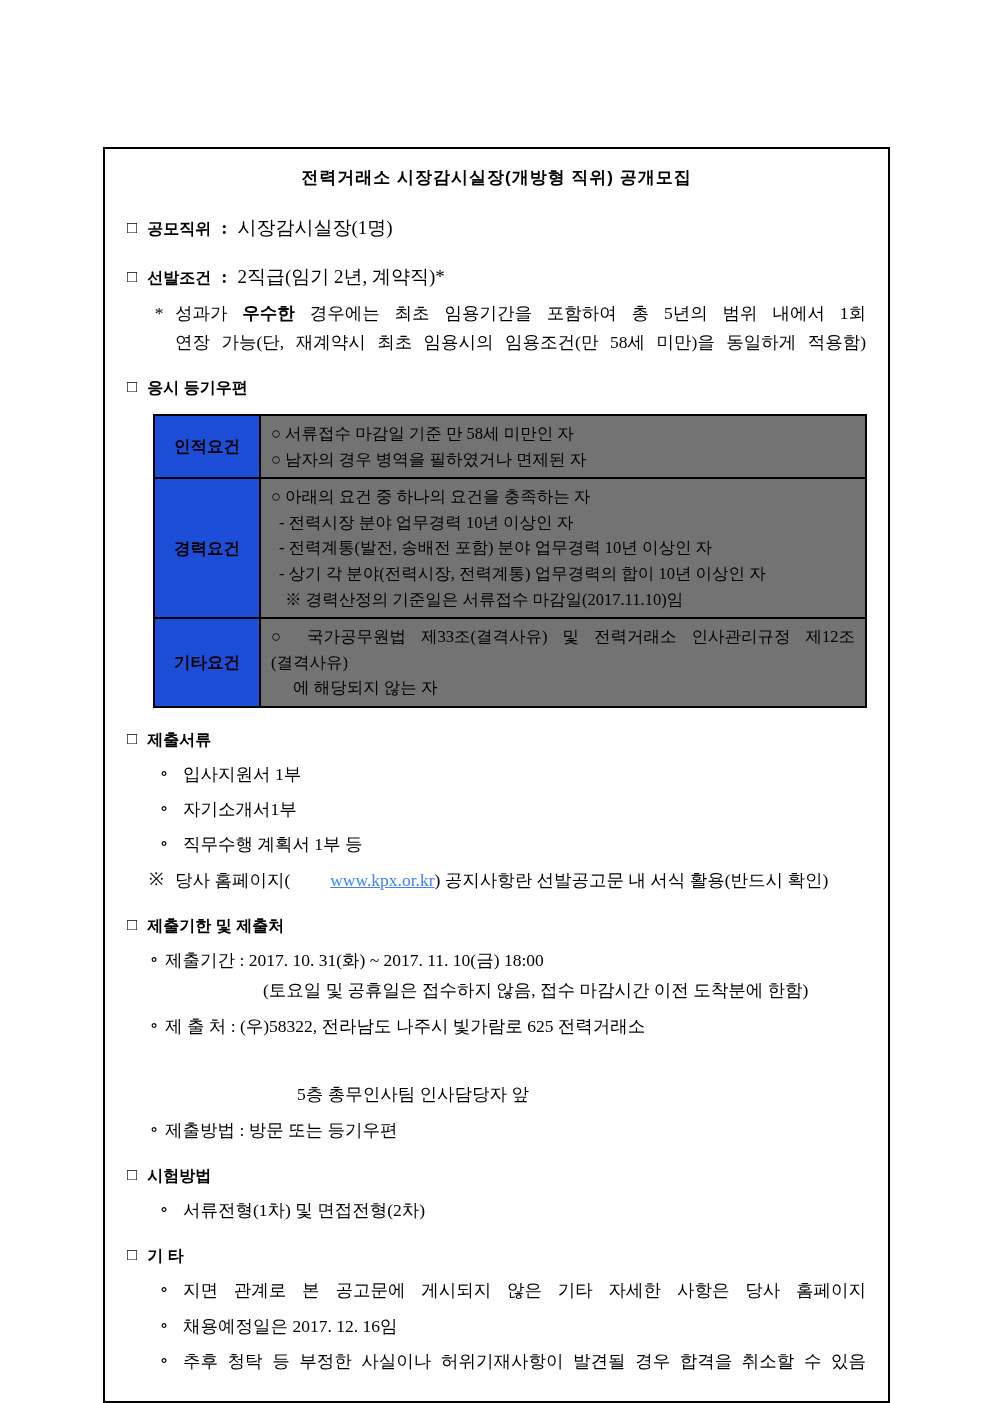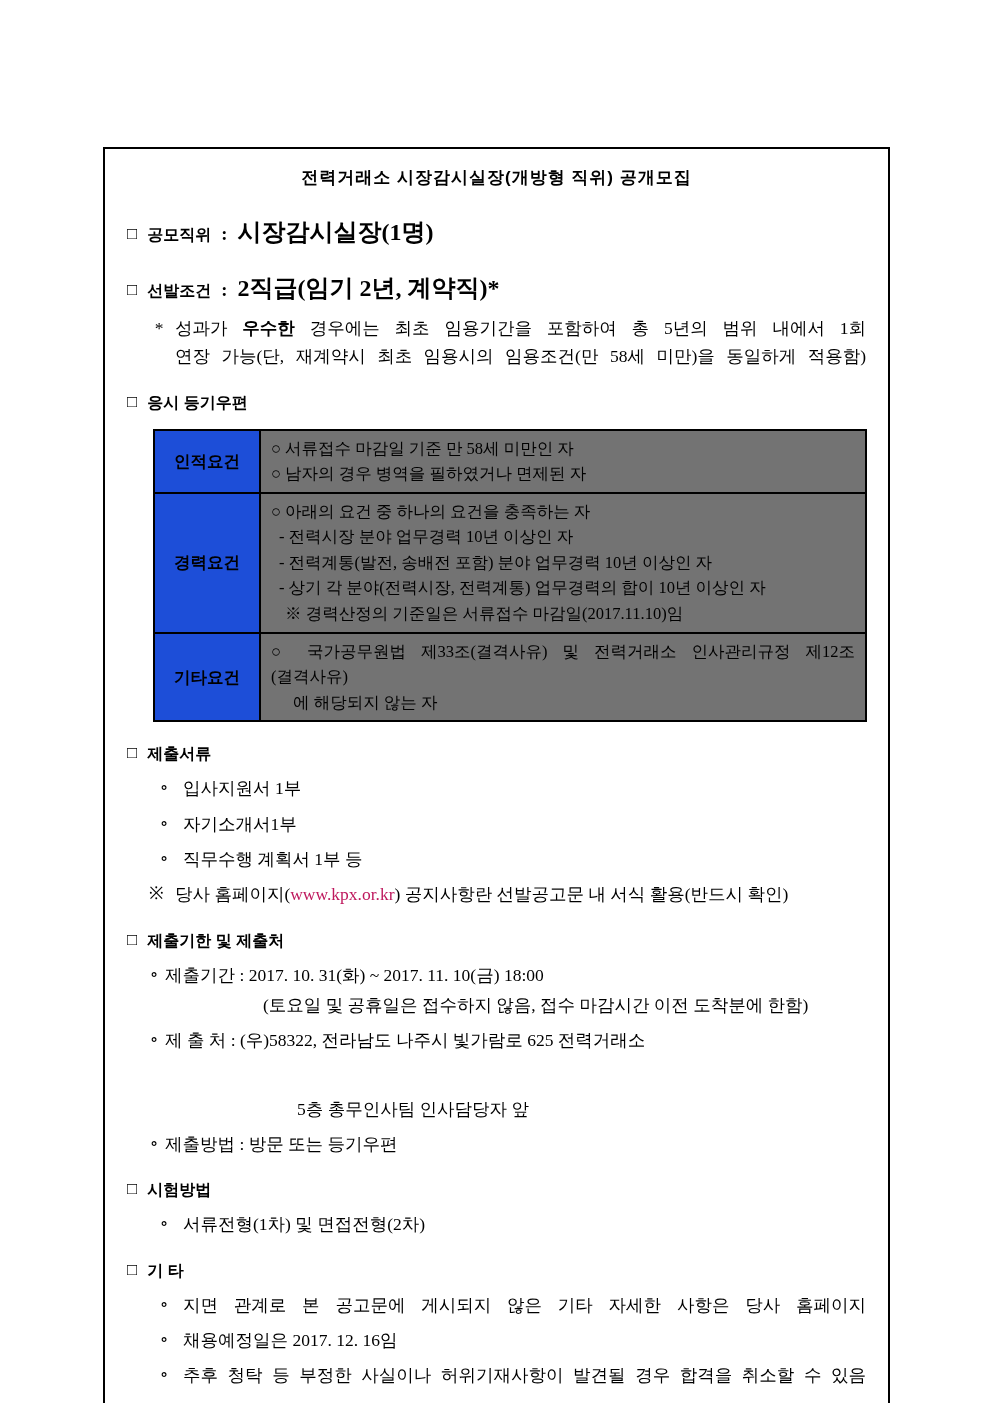--- a/index.html
+++ b/index.html
@@ -17,21 +17,21 @@
     font-family:"Liberation Sans","DejaVu Sans",sans-serif;
     font-weight:bold;font-size:17px;line-height:1.35;text-align:center;
     letter-spacing:1px;margin:4px 0 24px 0;
   }
   .headline{display:flex;align-items:baseline;gap:10px;line-height:1.5;margin-top:20px;}
   .sq{font-size:17px;line-height:1.2;flex:none;transform:translateY(-1px);}
   .h{
     font-family:"Liberation Sans","DejaVu Sans",sans-serif;
     font-weight:bold;font-size:16px;flex:none;
   }
-  .hv{font-size:24px;font-weight:bold;}
+  .hv{font-size:19px;font-weight:normal;}
   .sep{font-size:18.5px;font-weight:bold;}
   .note-row{display:flex;gap:10px;margin:8px 0 0 26px;font-size:17.5px;line-height:1.62;}
   .note-marker{flex:none;width:12px;text-align:center;}
   .note-txt{flex:1;}
   .spread{text-align:justify;text-align-last:justify;}
   b.inb{font-weight:bold;}
 
   
   .qtable{
     border-collapse:collapse;margin:14px 0 0 26px;width:714px;
@@ -52,21 +52,21 @@
   
   .list{margin:8px 0 0 30px;font-size:17.5px;line-height:1.62;}
   .li{display:flex;gap:12px;margin-top:7px;}
   .li .cb{flex:none;width:14px;text-align:center;transform:translateY(-1px);}
   .li .txt{flex:1;}
   .tight .cb{width:10px;margin-right:-6px;}
   .subline{margin-top:2px;}
   .ind-note{padding-left:98px;}
   .ind-addr{padding-left:132px;}
   .kv-label{flex:none;}
-  .link{color:#be185d;cursor:pointer;}
+  .link{color:#3b82f6;text-decoration:underline;cursor:pointer;margin-left:40px;}
 </style>
 </head>
 <body>
 
 <div class="sheet">
 
   <div class="title">전력거래소 시장감시실장(개방형 직위) 공개모집</div>
 
   <div class="headline">
     <span class="sq">□</span>

